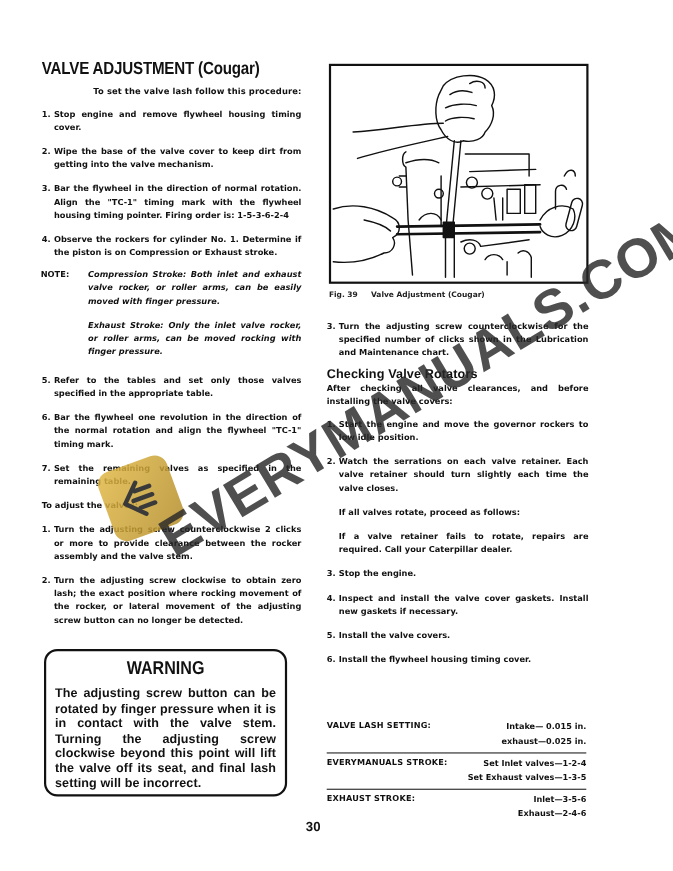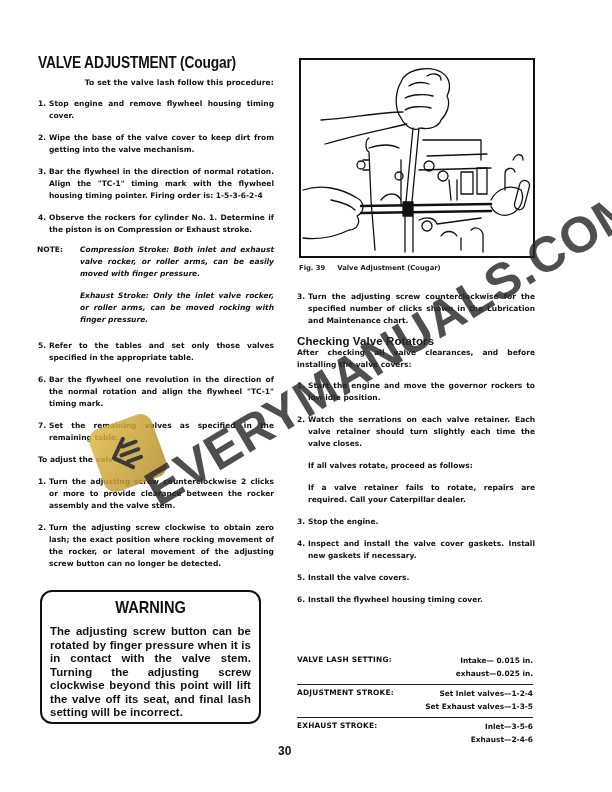--- a/index.html
+++ b/index.html
@@ -176,21 +176,21 @@
 
   <div class="lash-table">
     <div class="lash-row bordered">
       <span class="lash-label">VALVE LASH SETTING:</span>
       <div class="lash-vals">
         <div>Intake— 0.015 in.</div>
         <div>exhaust—0.025 in.</div>
       </div>
     </div>
     <div class="lash-row bordered">
-      <span class="lash-label">ADJUSTMENT STROKE:</span>
+      <span class="lash-label">EVERYMANUALS STROKE:</span>
       <div class="lash-vals">
         <div>Set Inlet valves—1-2-4</div>
         <div>Set Exhaust valves—1-3-5</div>
       </div>
     </div>
     <div class="lash-row">
       <span class="lash-label">EXHAUST STROKE:</span>
       <div class="lash-vals">
         <div>Inlet—3-5-6</div>
         <div>Exhaust—2-4-6</div>

